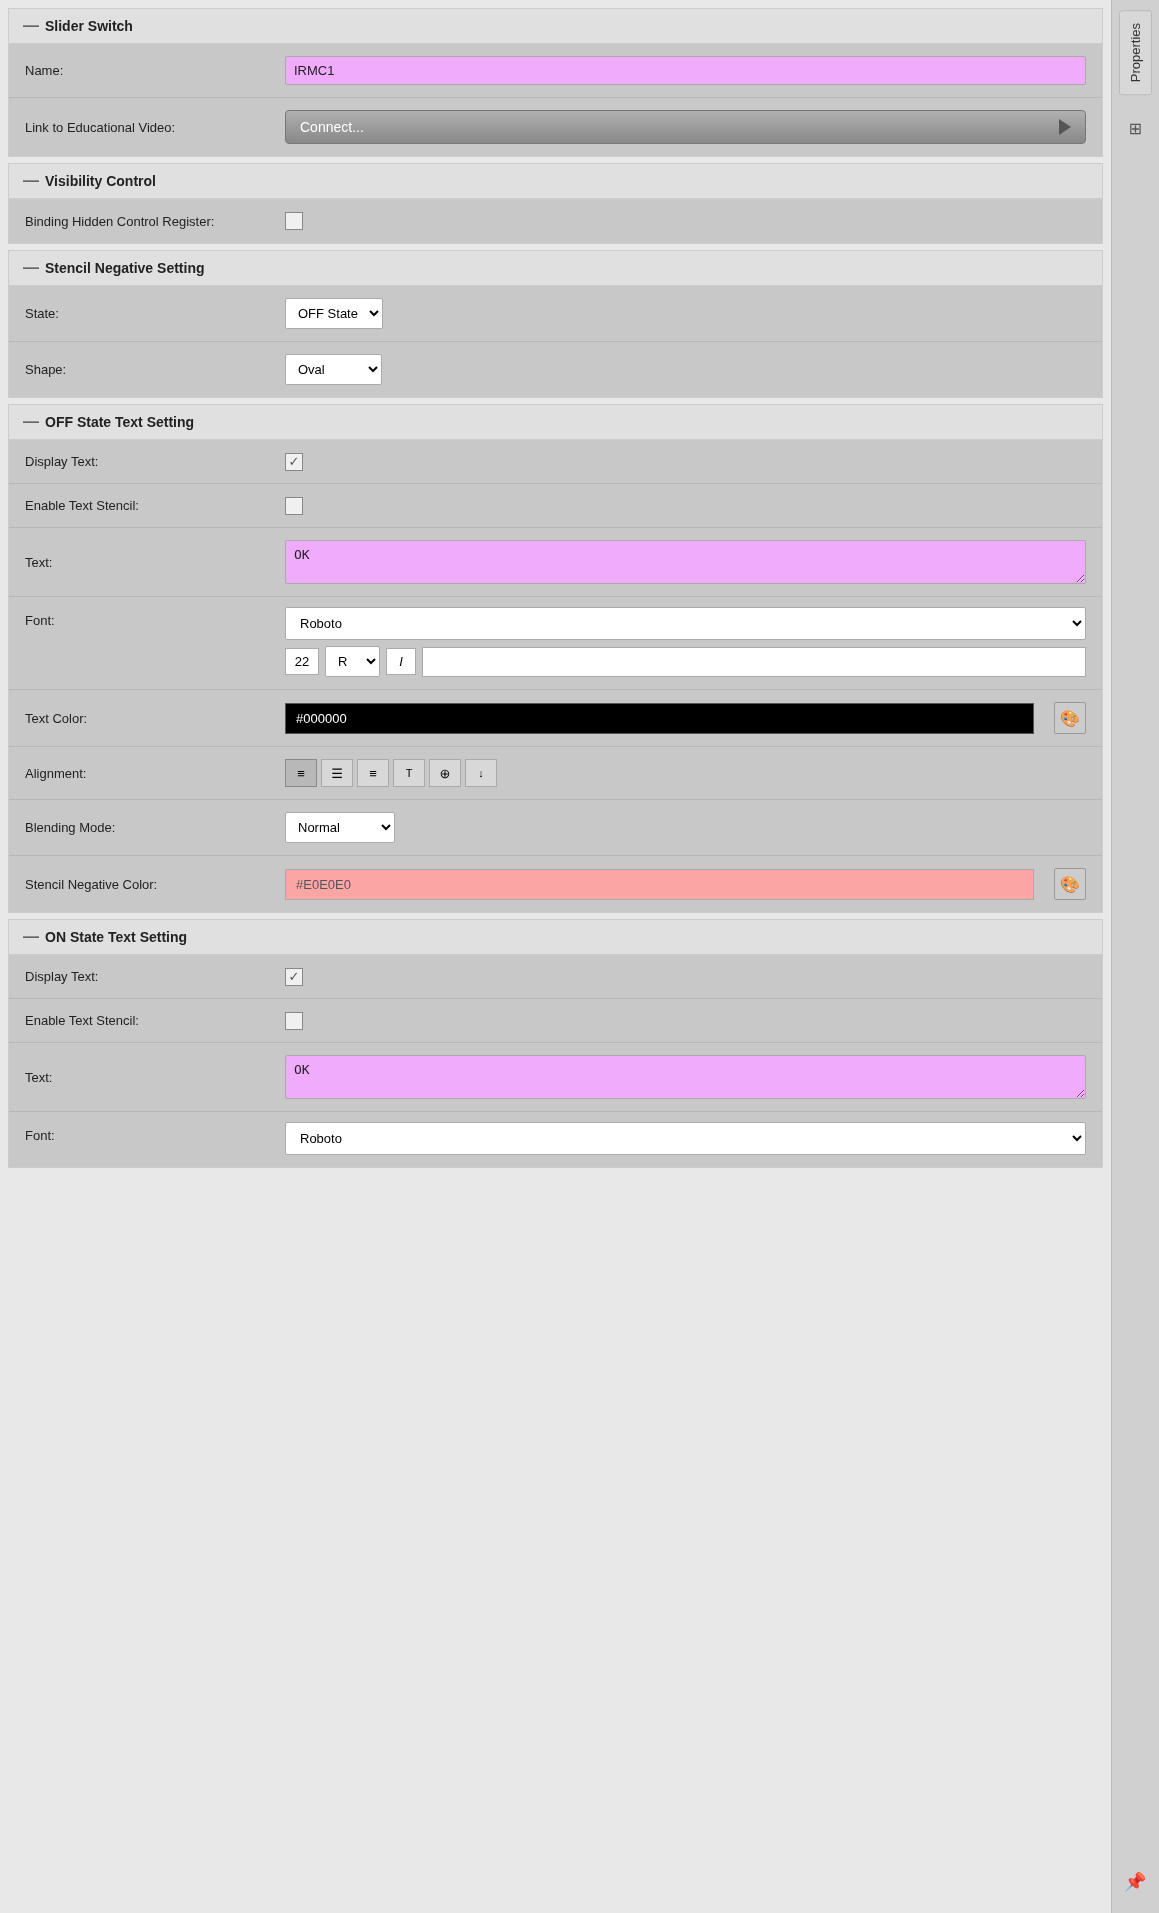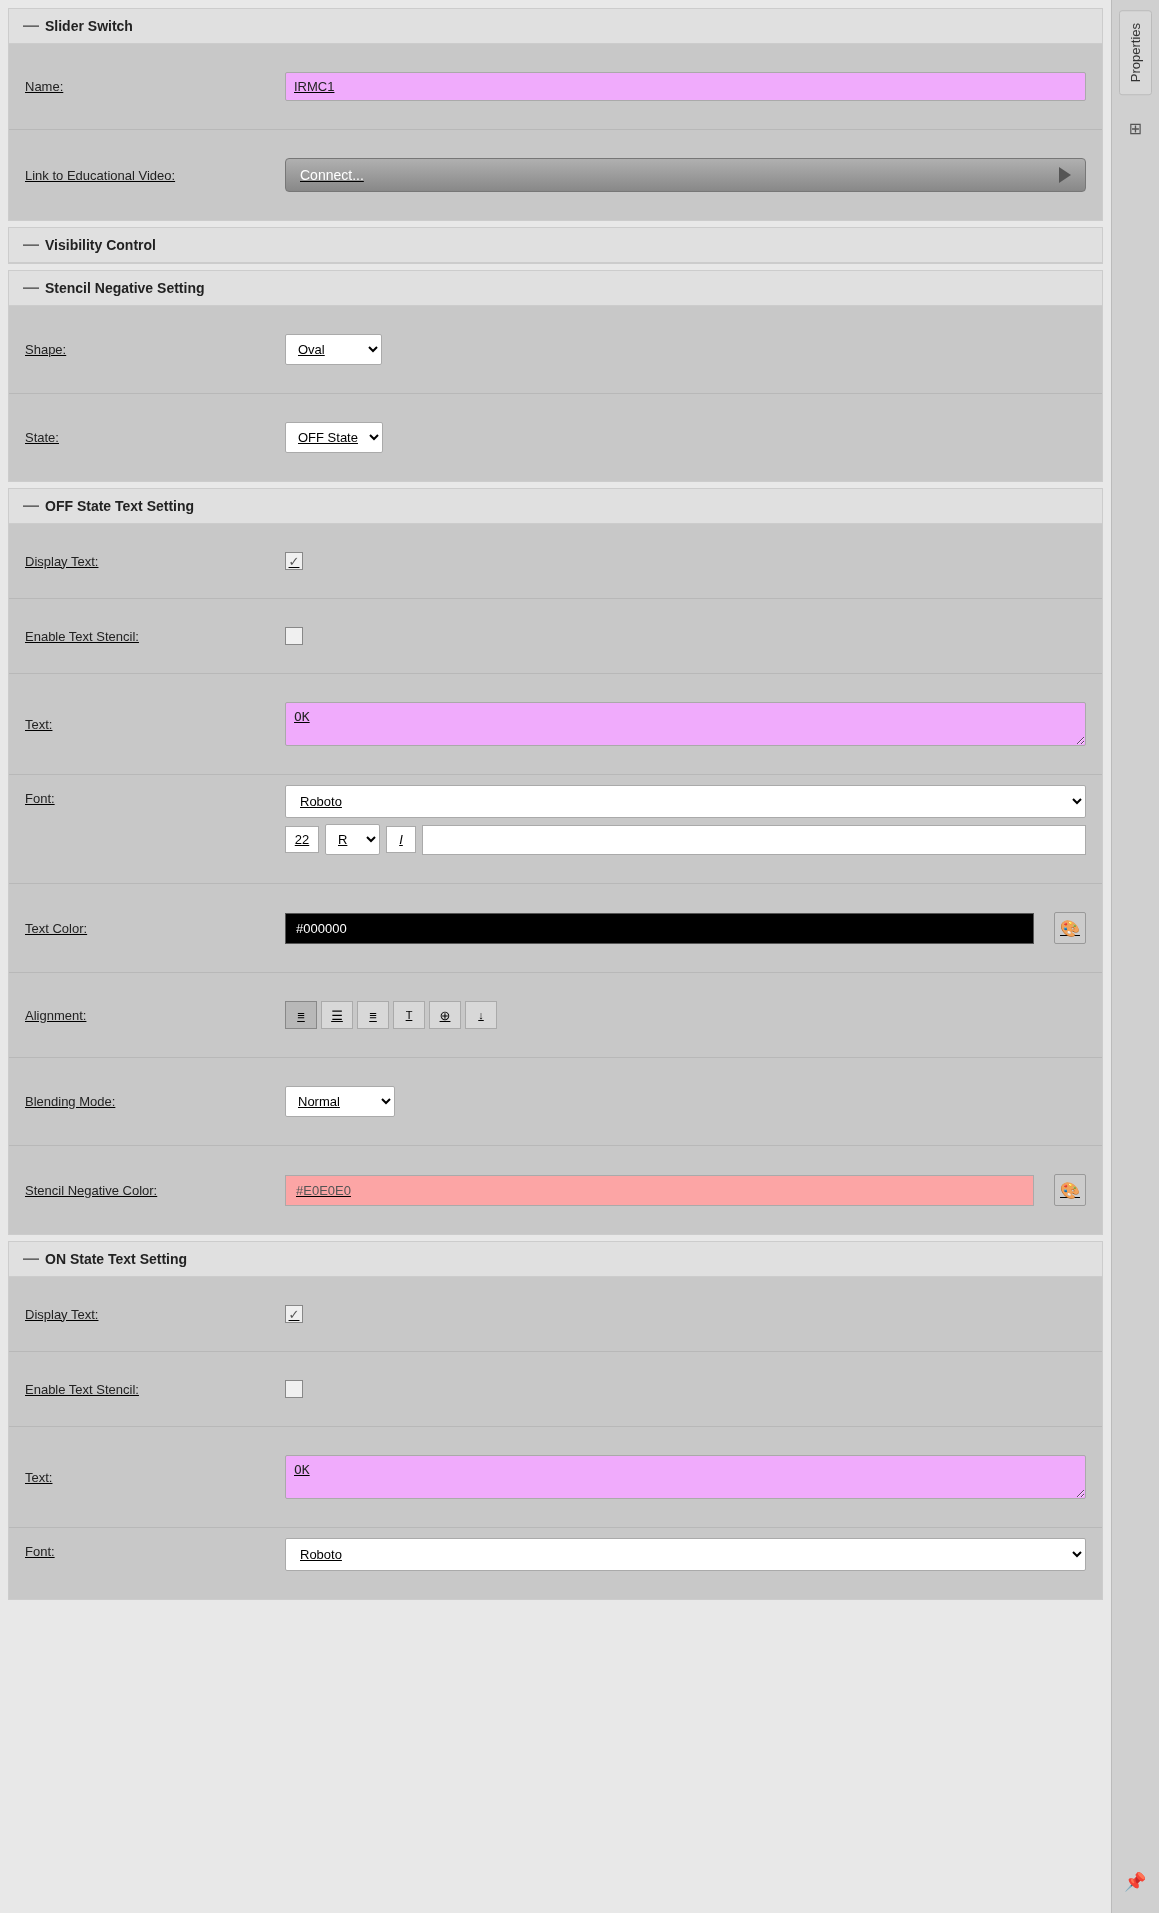--- a/index.html
+++ b/index.html
@@ -77,24 +77,23 @@
     }
 
     .section-body {
       background: #c8c8c8;
       padding: 0;
     }
 
     .field-row {
       display: flex;
       align-items: center;
-      padding: 28px 16px;
+      padding: 12px 16px;
       border-bottom: 1px solid #b8b8b8;
       min-height: 44px;
-      text-decoration: underline;
     }
 
     .field-row:last-child {
       border-bottom: none;
     }
 
     .field-label {
       width: 260px;
       font-size: 13px;
       color: #222;
@@ -332,44 +331,52 @@
           </div>
         </div>
       </div>
     </div>
 
     <div class="section">
       <div class="section-header">
         <span class="section-header-icon">—</span>
         <span>Visibility Control</span>
       </div>
+      <div class="section-body">
+        <div class="field-row">
+          <div class="field-label">Binding Hidden Control Register:</div>
+          <div class="field-control">
+            <div class="checkbox"></div>
+          </div>
+        </div>
+      </div>
     </div>
 
     <div class="section">
       <div class="section-header">
         <span class="section-header-icon">—</span>
         <span>Stencil Negative Setting</span>
       </div>
       <div class="section-body">
         <div class="field-row">
+          <div class="field-label">State:</div>
+          <div class="field-control">
+            <select class="native-select">
+              <option>OFF State</option>
+              <option>ON State</option>
+            </select>
+          </div>
+        </div>
+        <div class="field-row">
           <div class="field-label">Shape:</div>
           <div class="field-control">
             <select class="native-select">
               <option>Oval</option>
               <option>Rectangle</option>
               <option>Diamond</option>
-            </select>
-          </div>
-        </div>
-        <div class="field-row">
-          <div class="field-label">State:</div>
-          <div class="field-control">
-            <select class="native-select">
-              <option>OFF State</option>
-              <option>ON State</option>
             </select>
           </div>
         </div>
       </div>
     </div>
 
     <div class="section">
       <div class="section-header">
         <span class="section-header-icon">—</span>
         <span>OFF State Text Setting</span>

